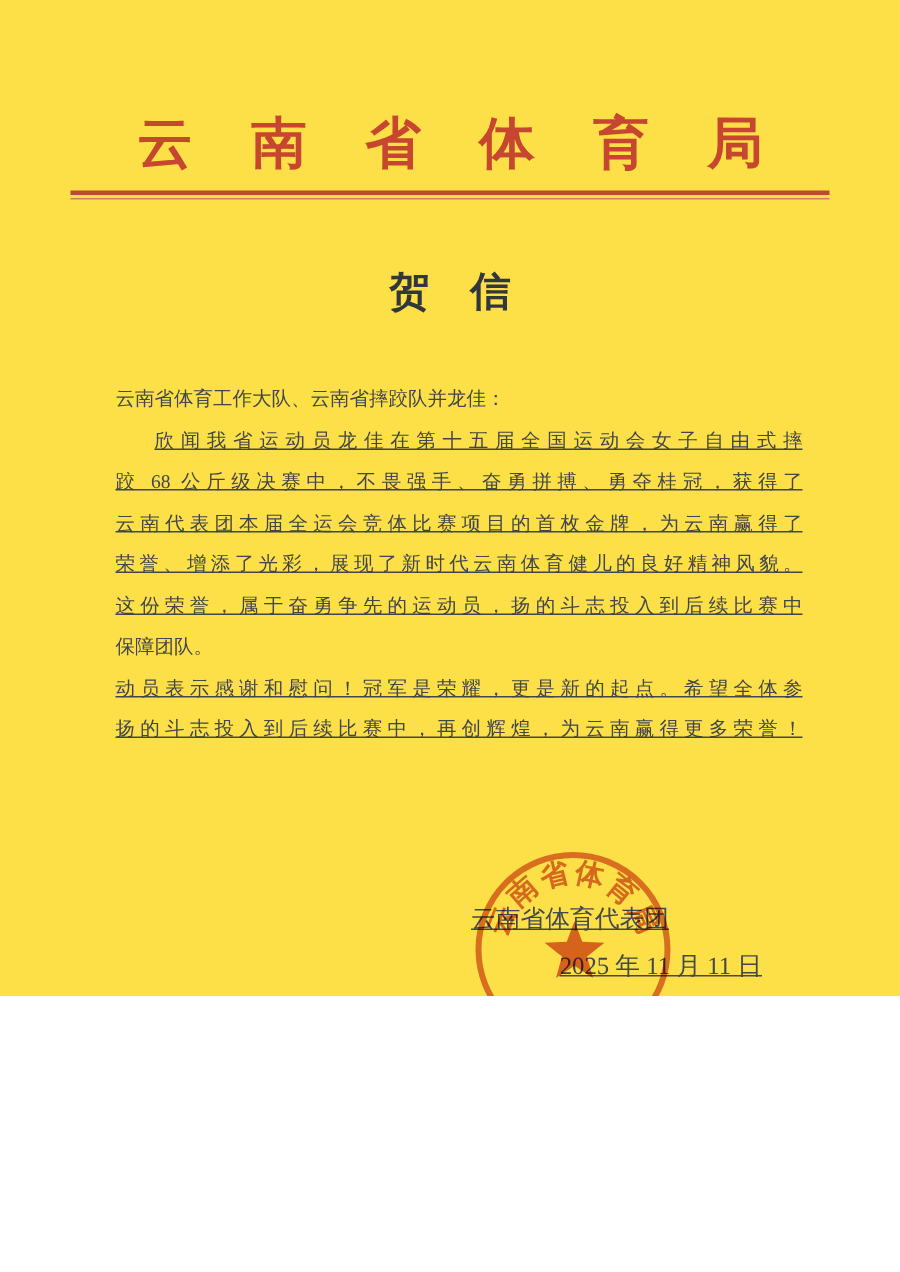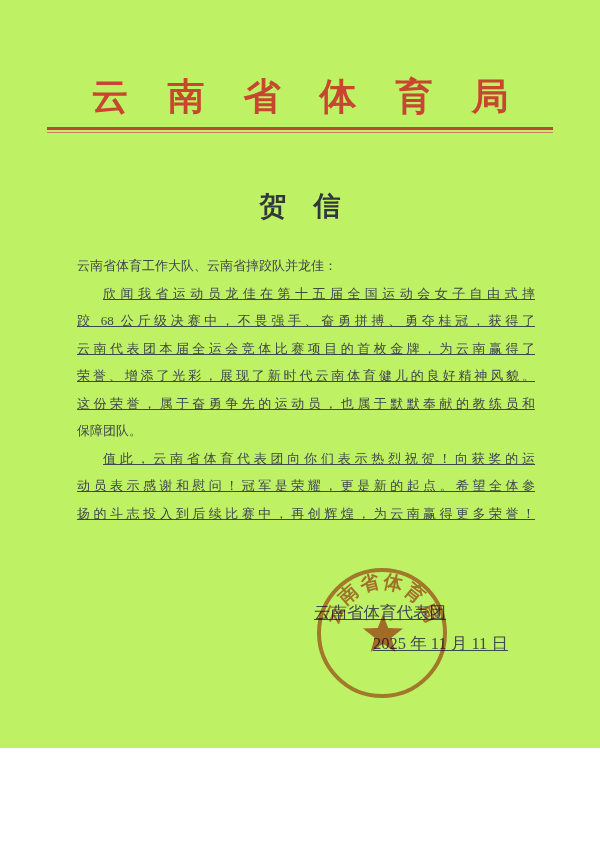--- a/index.html
+++ b/index.html
@@ -1,37 +1,37 @@
 <!DOCTYPE html>
 <html><head>
 <meta charset="utf-8">
 <style>
   html,body{margin:0;padding:0;background:#ffffff;}
   .page{
-    position:relative;width:600px;height:748px;margin:0 auto;
-    background:#bef264;overflow:hidden;
+    position:relative;width:600px;height:664px;margin:0 auto;
+    background:#fde047;overflow:hidden;
     font-family:"Liberation Serif","DejaVu Serif",serif;
   }
   
   .org{
     position:absolute;top:76px;left:0;width:100%;
     text-align:center;color:#c7462f;font-weight:bold;
     font-size:37px;line-height:42px;letter-spacing:39px;padding-left:39px;
     box-sizing:border-box;white-space:nowrap;
   }
   .rule{position:absolute;left:47px;width:506px;}
   .rule-top-thick{top:127px;height:2.5px;background:#bb4a35;}
   .rule-top-thin{top:132px;height:1.2px;background:#cf7a65;}
   .rule-bottom-thin{top:781px;height:1.1px;background:#d99e8c;left:58px;width:490px;}
   .rule-bottom-thick{top:784px;height:2.4px;background:#bd5640;left:58px;width:490px;}
   
   .title{
     position:absolute;top:176px;left:0;width:100%;text-align:center;
     color:#31373d;font-size:27px;font-weight:600;
-    letter-spacing:27px;padding-left:27px;box-sizing:border-box;white-space:nowrap;margin-top:12px;
+    letter-spacing:27px;padding-left:27px;box-sizing:border-box;white-space:nowrap;
   }
   
   .body{
     position:absolute;top:252px;left:77px;width:458px;
     color:#41464c;font-size:13px;
   }
   .ln{line-height:27.5px;height:27.5px;white-space:normal;}
   .jl{text-align:justify;text-align-last:justify;text-decoration:underline;}
   .ind{text-indent:2em;}
   
@@ -62,23 +62,22 @@
   <div class="rule rule-top-thin"></div>
 
   <div class="title">贺信</div>
 
   <div class="body">
     <div class="ln">云南省体育工作大队、云南省摔跤队并龙佳：</div>
     <div class="ln jl ind">欣闻我省运动员龙佳在第十五届全国运动会女子自由式摔</div>
     <div class="ln jl">跤 68 公斤级决赛中，不畏强手、奋勇拼搏、勇夺桂冠，获得了</div>
     <div class="ln jl">云南代表团本届全运会竞体比赛项目的首枚金牌，为云南赢得了</div>
     <div class="ln jl">荣誉、增添了光彩，展现了新时代云南体育健儿的良好精神风貌。</div>
-    <div class="ln jl">这份荣誉，属于奋勇争先的运动员，也属于默默奉献的教练员和</div>
+    <div class="ln jl">这份荣誉，属于奋勇争先的运动员，扬的斗志投入到后续比赛中</div>
     <div class="ln">保障团队。</div>
-    <div class="ln jl ind">值此，云南省体育代表团向你们表示热烈祝贺！向获奖的运</div>
     <div class="ln jl">动员表示感谢和慰问！冠军是荣耀，更是新的起点。希望全体参</div>
     <div class="ln jl">扬的斗志投入到后续比赛中，再创辉煌，为云南赢得更多荣誉！</div>
   </div>
 
   <div class="sig">
     <div>云南省体育代表团</div>
     <div class="date">2025 年 11 月 11 日</div>
   </div>
 
   <svg class="seal" viewBox="0 0 138 138" xmlns="http://www.w3.org/2000/svg">

